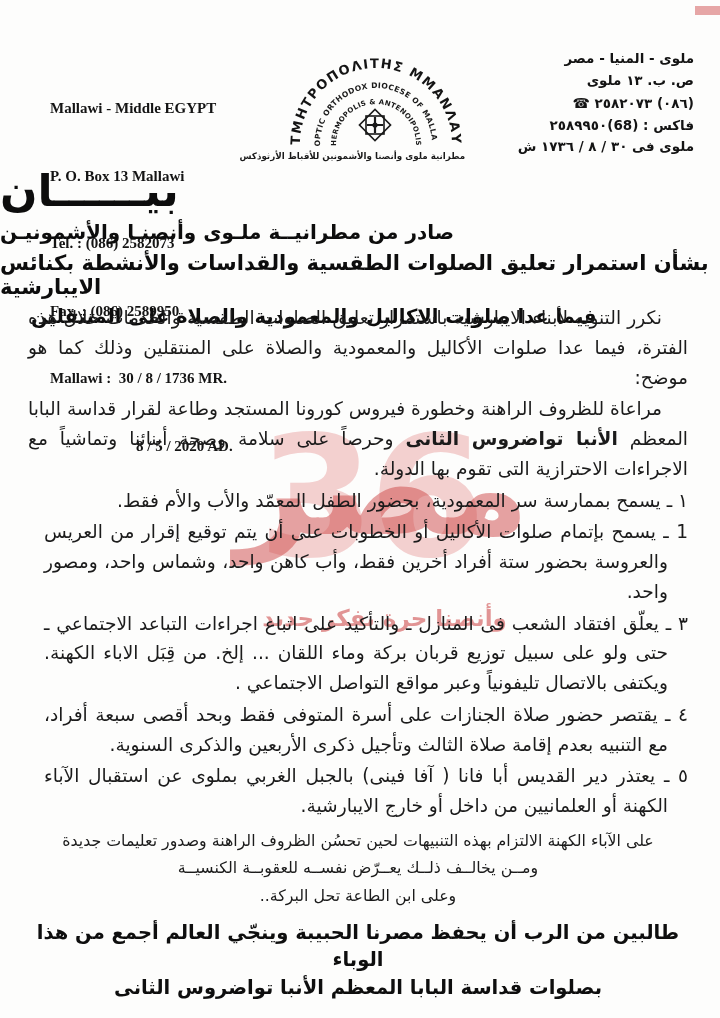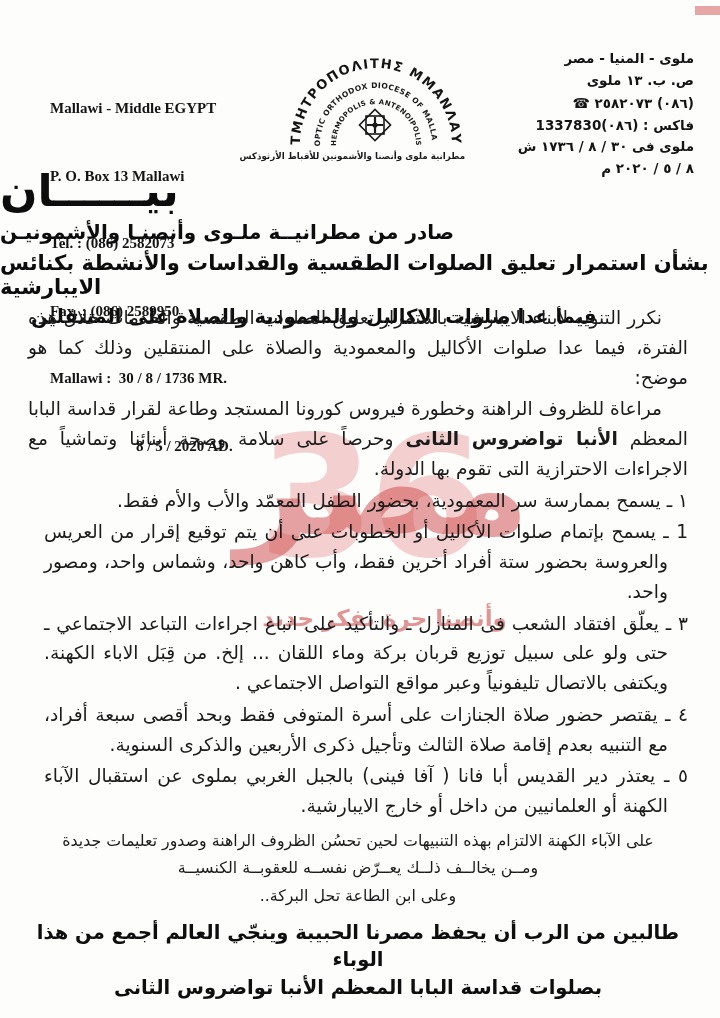--- a/index.html
+++ b/index.html
@@ -116,23 +116,22 @@
           <circle cx="97" cy="103" r="2.6" fill="#1a1a1a" stroke="none"></circle>
         </g>
       </svg>
       <div class="seal-caption">مطرانية ملوى وأنصنا والأشمونين للأقباط الأرثوذكس</div>
     </div>
 
     <div class="hdr-right">
       <div class="h-line">ملوى - المنيا - مصر</div>
       <div class="h-line">ص. ب. ١٣ ملوى</div>
       <div class="h-line"><span>(٠٨٦) ٢٥٨٢٠٧٣</span> <span class="phone-glyph">☎</span></div>
-      <div class="h-line">فاكس : (٠٨٦)1337830</div>
+      <div class="h-line">فاكس : (68)٢٥٨٩٩٥٠</div>
       <div class="h-line">ملوى فى ٣٠ / ٨ / ١٧٣٦ ش</div>
-      <div class="h-line">٨ / ٥ / ٢٠٢٠ م</div>
     </div>
 
     <div class="title-block">
       <div class="doc-title">بيــــــان</div>
       <div class="doc-sub1">صادر من مطرانيــة ملـوى وأنصنـا والأشمونيـن</div>
       <div class="doc-sub2">بشأن استمرار تعليق الصلوات الطقسية والقداسات والأنشطة بكنائس الايبارشية</div>
       <div class="doc-sub3">فيما عدا صلوات الاكاليل والمعمودية والصلاة على المنتقلين</div>
     </div>
 
     <div class="body-text">

